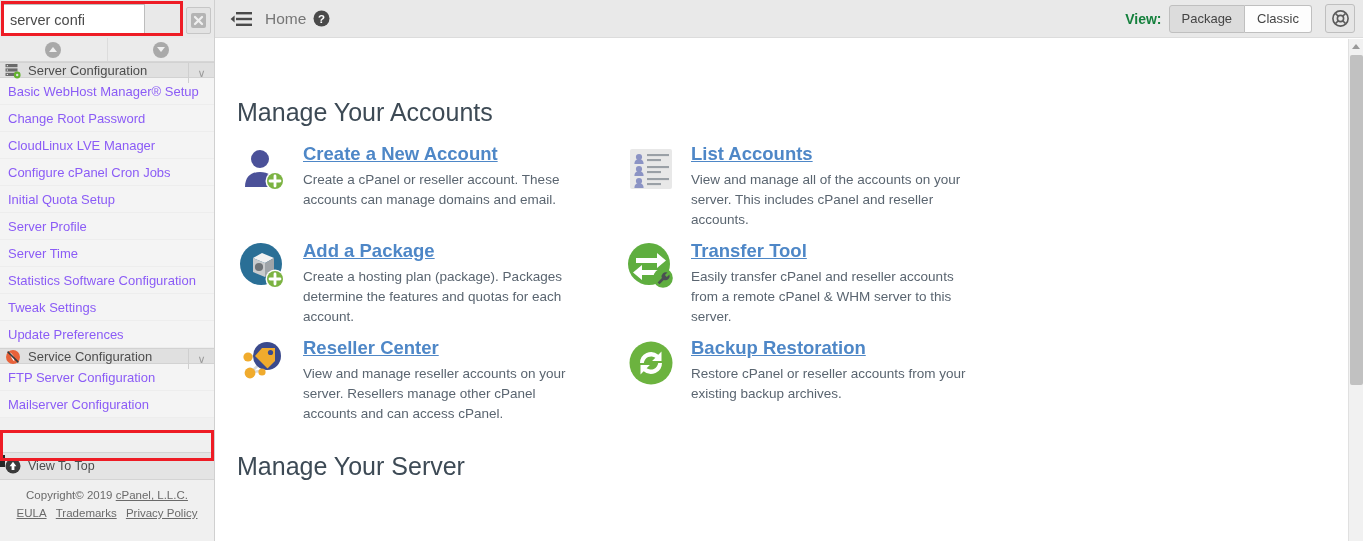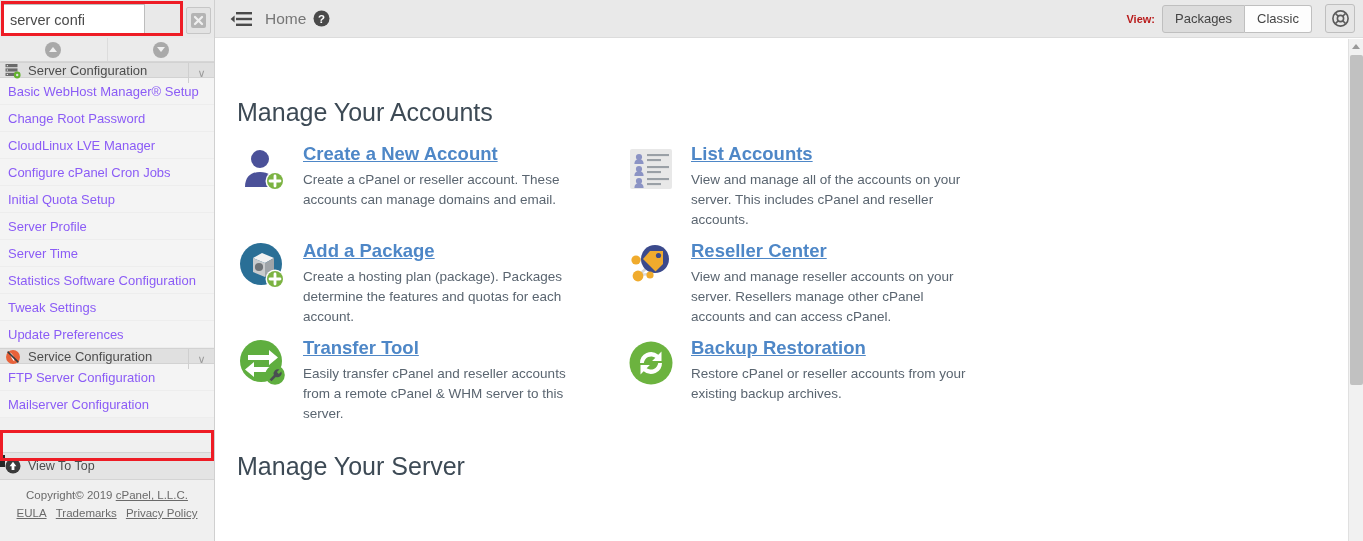--- a/index.html
+++ b/index.html
@@ -142,21 +142,21 @@
   }
   #collapse-btn { margin-left: 15px; cursor: pointer; display:flex; align-items:center; }
   #home-crumb {
     margin-left: 13px; font-size: 15.5px; color: #767676;
     cursor: pointer;
   }
   #help-icon { margin-left: 7px; cursor: pointer; display:flex; align-items:center; }
   #view-area {
     margin-left: auto; display: flex; align-items: center; padding-right: 8px;
   }
-  #view-label { font-size: 11px; color: #b91c1c; font-weight: bold; margin-right: 7px; }
+  #view-label { font-size: 14px; color: #15803d; font-weight: bold; margin-right: 7px; }
   .view-btn {
     font-size: 13px; color: #444;
     padding: 5px 12px 6px 12px;
     border: 1px solid #bfbfbf;
     cursor: pointer;
   }
   .view-btn.active { background: #dcdcdc; border-radius: 3px 0 0 3px; }
   .view-btn.inactive { background: #fdfdfd; border-left: none; border-radius: 0 3px 3px 0; }
   #lifering-btn {
     margin-left: 13px;
@@ -346,21 +346,21 @@
     <div id="home-crumb">Home</div>
     <div id="help-icon">
       <svg width="17" height="17" viewBox="0 0 17 17">
         <circle cx="8.5" cy="8.5" r="8" fill="#4a4a4a"></circle>
         <text x="8.5" y="12.6" font-family="Liberation Sans, sans-serif" font-size="11.5" font-weight="bold" fill="#ffffff" text-anchor="middle">?</text>
       </svg>
     </div>
 
     <div id="view-area">
       <span id="view-label">View:</span>
-      <div class="view-btn active">Packages</div>
+      <div class="view-btn active">Package</div>
       <div class="view-btn inactive">Classic</div>
       <div id="lifering-btn">
         <svg width="17" height="17" viewBox="0 0 17 17">
           <circle cx="8.5" cy="8.5" r="7.6" fill="none" stroke="#5a5a5a" stroke-width="1.6"></circle>
           <circle cx="8.5" cy="8.5" r="3.1" fill="none" stroke="#5a5a5a" stroke-width="1.6"></circle>
           <path d="M3.6 3.6 L6.3 6.3 M13.4 3.6 L10.7 6.3 M3.6 13.4 L6.3 10.7 M13.4 13.4 L10.7 10.7" stroke="#5a5a5a" stroke-width="1.6"></path>
         </svg>
       </div>
     </div>
   </div>
@@ -427,54 +427,54 @@
             <circle cx="36" cy="37" r="8" fill="#7cb342"></circle>
             <path d="M36 32 L36 42 M31 37 L41 37" stroke="#ffffff" stroke-width="2.8" stroke-linecap="round"></path>
           </svg>
         </div>
         <div class="card-body">
           <a class="card-title" href="#">Add a Package</a>
           <div class="card-desc">Create a hosting plan (package). Packages determine the features and quotas for each account.</div>
         </div>
       </div>
 
+      <div class="card">
+        <div class="card-icon">
+          <svg width="48" height="48" viewBox="0 0 48 48">
+            <circle cx="22" cy="22" r="21" fill="#5fae3f"></circle>
+            <path d="M9 16 L30 16 L30 11 L39 18.5 L30 26 L30 21 L9 21 Z" fill="#ffffff"></path>
+            <path d="M36 28 L15 28 L15 23 L6 30.5 L15 38 L15 33 L36 33 Z" fill="#ffffff"></path>
+            <circle cx="36" cy="36" r="9.8" fill="#5fae3f"></circle>
+            <path d="M40.5 30.5 a4.3 4.3 0 0 0 -5.6 5.6 L30.6 40.4 l1.9 1.9 l4.3 -4.3 a4.3 4.3 0 0 0 5.6 -5.6 l-2.6 2.6 l-1.9 -1.9 Z" fill="#4a4f52"></path>
+          </svg>
+        </div>
+        <div class="card-body">
+          <a class="card-title" href="#">Transfer Tool</a>
+          <div class="card-desc">Easily transfer cPanel and reseller accounts from a remote cPanel &amp; WHM server to this server.</div>
+        </div>
+      </div>
+
       <div class="card wide">
         <div class="card-icon">
           <svg width="48" height="48" viewBox="0 0 48 48">
             <path d="M10 18 L26 14 M12 33 L26 20 M12 33 L22 32" stroke="#d9d9d9" stroke-width="2.6"></path>
             <circle cx="28" cy="17" r="14" fill="#3b4a8c"></circle>
             <path d="M23 9 L36 9 L36 22 L28.5 29.5 L16 17 Z" fill="#f0ab2d"></path>
             <circle cx="31.5" cy="13.5" r="2.6" fill="#3b4a8c"></circle>
             <circle cx="9" cy="18" r="4.6" fill="#f0ab2d"></circle>
             <circle cx="11" cy="34" r="5.4" fill="#f0ab2d"></circle>
             <circle cx="23" cy="33" r="3.6" fill="#f0ab2d"></circle>
           </svg>
         </div>
         <div class="card-body">
           <a class="card-title" href="#">Reseller Center</a>
           <div class="card-desc">View and manage reseller accounts on your server. Resellers manage other cPanel accounts and can access cPanel.</div>
         </div>
       </div>
 
-      <div class="card">
-        <div class="card-icon">
-          <svg width="48" height="48" viewBox="0 0 48 48">
-            <circle cx="22" cy="22" r="21" fill="#5fae3f"></circle>
-            <path d="M9 16 L30 16 L30 11 L39 18.5 L30 26 L30 21 L9 21 Z" fill="#ffffff"></path>
-            <path d="M36 28 L15 28 L15 23 L6 30.5 L15 38 L15 33 L36 33 Z" fill="#ffffff"></path>
-            <circle cx="36" cy="36" r="9.8" fill="#5fae3f"></circle>
-            <path d="M40.5 30.5 a4.3 4.3 0 0 0 -5.6 5.6 L30.6 40.4 l1.9 1.9 l4.3 -4.3 a4.3 4.3 0 0 0 5.6 -5.6 l-2.6 2.6 l-1.9 -1.9 Z" fill="#4a4f52"></path>
-          </svg>
-        </div>
-        <div class="card-body">
-          <a class="card-title" href="#">Transfer Tool</a>
-          <div class="card-desc">Easily transfer cPanel and reseller accounts from a remote cPanel &amp; WHM server to this server.</div>
-        </div>
-      </div>
-
       <div class="card wide">
         <div class="card-icon">
           <svg width="46" height="46" viewBox="0 0 46 46">
             <circle cx="23" cy="23" r="21.5" fill="#6cb33f"></circle>
             <path d="M23 8 C31 8 37.5 14.5 37.5 22.5 L32.5 22.5 L38.5 31 L44 22.5 L39.5 22.5" fill="none" stroke="#ffffff" stroke-width="0"></path>
             <path d="M12 23 a11 11 0 0 1 18.3 -8.2 l3.2 -3.2 l0 9.4 l-9.4 0 l3.3 -3.3 a7.5 7.5 0 0 0 -11.6 5.3 Z" fill="#ffffff"></path>
             <path d="M34 23 a11 11 0 0 1 -18.3 8.2 l-3.2 3.2 l0 -9.4 l9.4 0 l-3.3 3.3 a7.5 7.5 0 0 0 11.6 -5.3 Z" fill="#ffffff"></path>
           </svg>
         </div>
         <div class="card-body">

